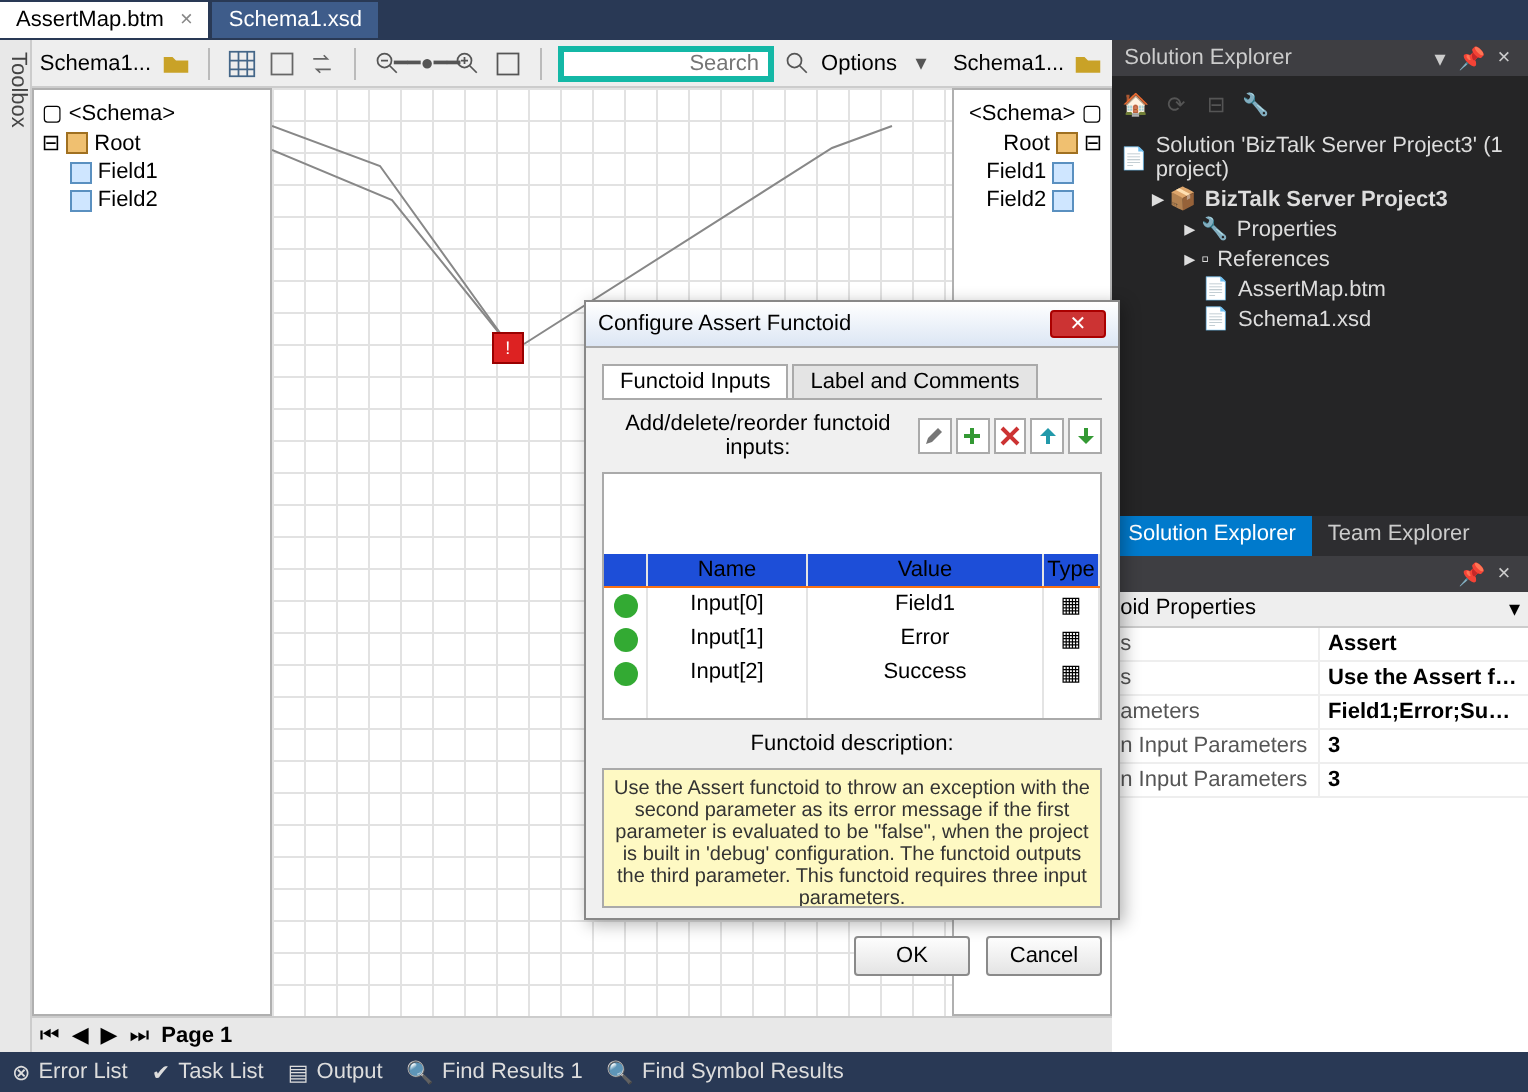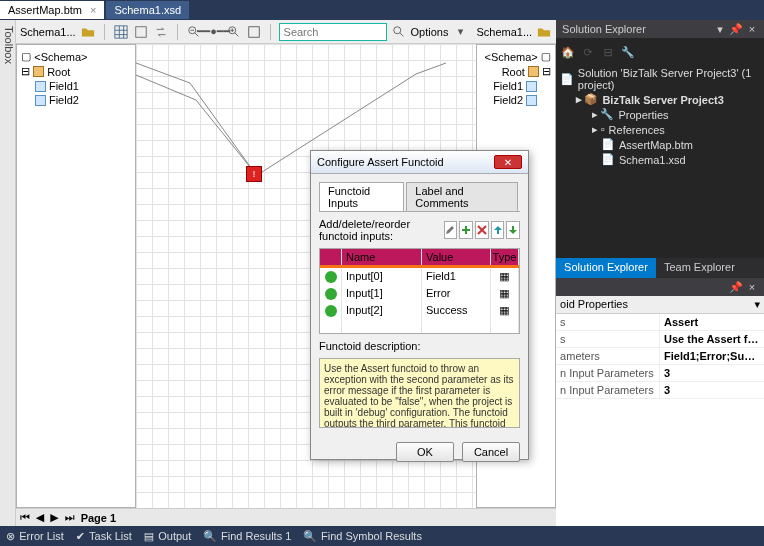--- a/index.html
+++ b/index.html
@@ -10,21 +10,21 @@
 .tab.inactive { background: #3e5c8a; color: #fff; }
 .tab .x { color: #888; margin-left: 4px; }
 
 .main-row { display: flex; height: 506px; }
 
 .toolbox-rail { width: 17px; background: #e8e8e8; border-right: 1px solid #ccc; writing-mode: vertical-rl; text-orientation: mixed; padding-top: 6px; color: #444; }
 
 .designer { flex: 1; background: #efefef; display: flex; flex-direction: column; position: relative; }
 .toolbar { height: 24px; background: #eee; border-bottom: 1px solid #ccc; display: flex; align-items: center; padding: 0 4px; gap: 4px; }
 .toolbar .sep { width: 1px; height: 16px; background: #bbb; margin: 0 4px; }
-.toolbar input[type=text] { height: 18px; border: 1px solid #14b8a6; padding: 0 4px; width: 108px; }
+.toolbar input[type=text] { height: 18px; border: 3px solid #14b8a6; padding: 0 4px; width: 108px; text-align: right; }
 .tbtn { width: 16px; height: 16px; display: inline-flex; align-items: center; justify-content: center; color: #555; cursor: pointer; }
 .tbtn svg { width: 14px; height: 14px; }
 
 .canvas-row { flex: 1; display: flex; }
 .schema-pane { width: 120px; background: #fff; border: 1px solid #b0b0b0; display: flex; flex-direction: column; }
 .tree { padding: 4px; }
 .tree-item { display: flex; align-items: center; gap: 3px; padding: 1px 0; }
 .tree-children { padding-left: 14px; }
 .node-icon { width: 11px; height: 11px; background: #f0c070; border: 1px solid #a07020; }
 .field-icon { width: 11px; height: 11px; background: #cfe6ff; border: 1px solid #5a90c0; }
@@ -53,35 +53,35 @@
 .props-head { background: #eee; border-bottom: 1px solid #ccc; padding: 2px 4px; }
 .props-grid { flex: 1; font-size: 10px; }
 .props-row { display: flex; border-bottom: 1px solid #eee; }
 .props-row .k { width: 50%; padding: 2px 4px; color: #555; border-right: 1px solid #eee; overflow: hidden; text-overflow: ellipsis; white-space: nowrap; }
 .props-row .v { width: 50%; padding: 2px 4px; overflow: hidden; text-overflow: ellipsis; white-space: nowrap; font-weight: bold; }
 
 .statusbar { position: absolute; bottom: 0; left: 0; right: 0; height: 20px; background: #293955; color: #ddd; display: flex; align-items: center; padding: 0 6px; gap: 12px; }
 .statusbar .item { display: flex; align-items: center; gap: 4px; }
 
 
-.dialog { position: absolute; left: 310px; top: 150px; width: 219px; height: 310px; background: #f0f0f0; border: 1px solid #888; box-shadow: 2px 2px 8px rgba(0,0,0,.3); display: flex; flex-direction: column; }
+.dialog { position: absolute; left: 292px; top: 150px; width: 268px; height: 310px; background: #f0f0f0; border: 1px solid #888; box-shadow: 2px 2px 8px rgba(0,0,0,.3); display: flex; flex-direction: column; }
 .dlg-title { background: linear-gradient(#fff,#dce6f4); padding: 4px 6px; display: flex; align-items: center; border-bottom: 1px solid #aaa; }
 .dlg-title .spacer { flex: 1; }
 .dlg-close { width: 28px; height: 14px; background: #c33; color: #fff; display: flex; align-items: center; justify-content: center; border: 1px solid #a00; border-radius: 2px; font-size: 10px; }
-.dlg-body { padding: 8px; flex: 1; display: flex; flex-direction: column; gap: 6px; }
+.dlg-body { padding: 8px; flex: 1; display: flex; flex-direction: column; gap: 6px; text-align: center; }
 .tabs { display: flex; border-bottom: 1px solid #aaa; }
 .tabs .t { padding: 2px 8px; border: 1px solid #aaa; border-bottom: none; background: #fff; margin-right: 2px; }
 .tabs .t.inactive { background: #e4e4e4; }
 .input-toolbar { display: flex; align-items: center; }
 .input-toolbar .spacer { flex: 1; }
 .mini { width: 18px; height: 18px; border: 1px solid #aaa; background: #fff; margin-left: 2px; display: inline-flex; align-items: center; justify-content: center; }
 .mini svg { width: 10px; height: 10px; }
 .grid-tbl { border: 1px solid #aaa; background: #fff; }
 .grid-head, .grid-row { display: flex; }
-.grid-head { background: #be185d; border-bottom: 3px solid #f97316; }
+.grid-head { background: #1d4ed8; border-bottom: 1px solid #f97316; margin-top: 40px; }
 .gc { padding: 2px 4px; border-right: 1px solid #e4e4e4; }
 .gc.icon { width: 22px; display:flex; align-items:center; justify-content:center; }
 .gc.name { width: 80px; }
 .gc.val { flex: 1; }
 .gc.type { width: 28px; display:flex; align-items:center; justify-content:center; }
 .ok { width: 12px; height: 12px; border-radius: 50%; background: #3a3; display: inline-block; }
 .note { color: #333; }
 .desc { border: 1px solid #aaa; background: #fef9c3; padding: 4px; height: 70px; overflow: hidden; font-size: 10px; color: #333; }
 .dlg-buttons { display: flex; justify-content: flex-end; gap: 8px; padding: 6px 8px; }
 .btn { min-width: 58px; height: 20px; border: 1px solid #8a8a8a; background: linear-gradient(#fdfdfd,#e4e4e4); border-radius: 2px; }

